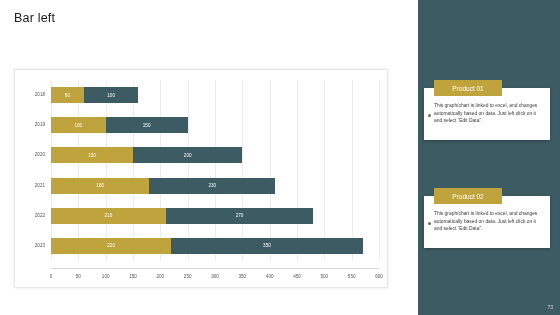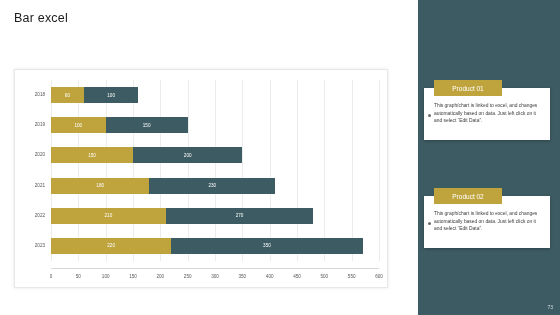--- a/index.html
+++ b/index.html
@@ -75,21 +75,21 @@
     font-size:4.9px;color:#3a3a3a;line-height:1.55;
   }
   .bullet{
     position:absolute;left:4px;top:26px;width:3px;height:3px;
     border-radius:50%;background:#6b6b6b;
   }
 </style>
 </head>
 <body>
 
-<div id="slide-title">Bar excel</div>
+<div id="slide-title">Bar left</div>
 
 <div id="right-panel">
   <div id="page-number">73</div>
 </div>
 
 <div id="chart-card">
   <div id="plot">
       <div class="gridline" style="left: 0px;"></div>
       <div class="gridline" style="left: 27.3333px;"></div>
       <div class="gridline" style="left: 54.6667px;"></div>

